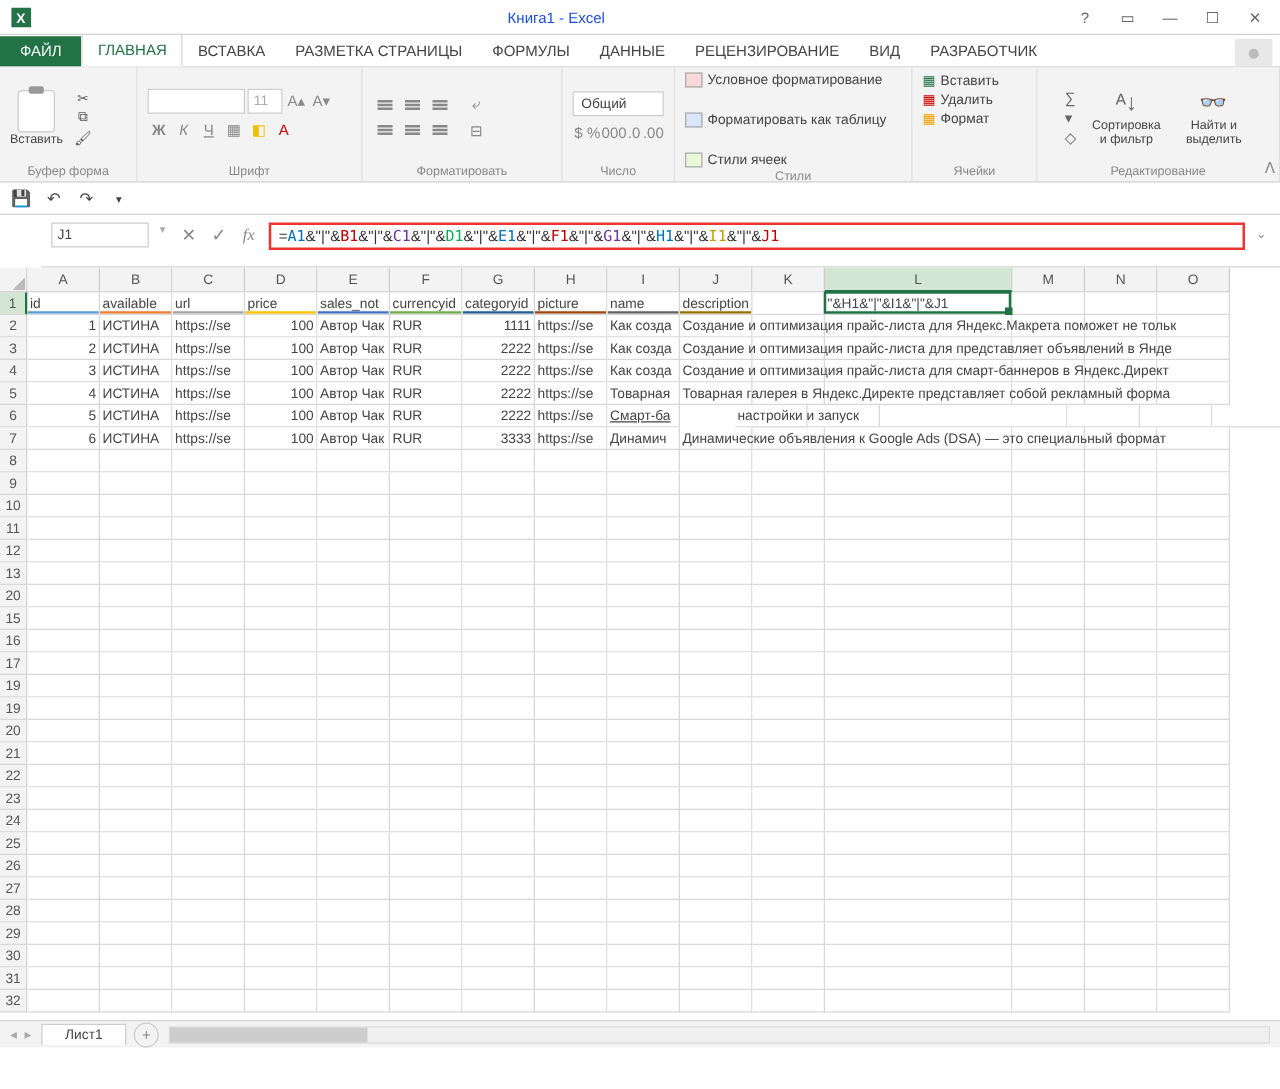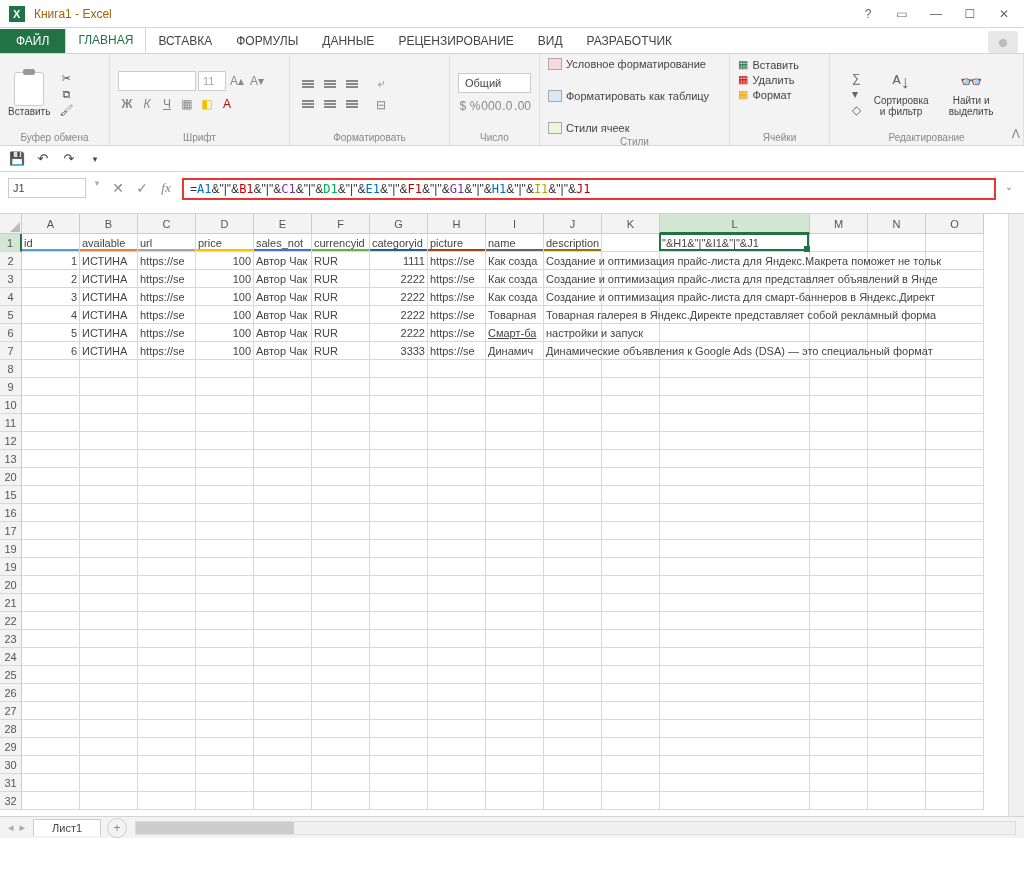--- a/index.html
+++ b/index.html
@@ -1,19 +1,19 @@
 <!DOCTYPE html>
 <html><head>
 <meta charset="utf-8">
 <style>
   * { box-sizing: border-box; margin: 0; padding: 0; font-family: "Segoe UI", Tahoma, sans-serif; }
   body { background: #fff; width: 1024px; height: 871px; overflow: hidden; font-size: 12px; color: #444; }
   .titlebar { height: 28px; background: #fff; display: flex; align-items: center; border-bottom: 1px solid #d4d4d4; }
   .titlebar .logo { width: 34px; display:flex; justify-content:center; }
-  .titlebar .title { flex: 1; text-align: left; color: #a16207; font-size: 12px; }
+  .titlebar .title { flex: 1; text-align: center; color: #1d4ed8; font-size: 12px; }
   .titlebar .wincontrols { display: flex; gap: 10px; padding-right: 8px; }
   .titlebar .wincontrols span { width: 24px; text-align: center; color: #666; cursor: default; }
   .tabs { height: 26px; background: #fff; display: flex; align-items: flex-end; padding-left: 0; border-bottom: 1px solid #d4d4d4; }
   .tab { padding: 5px 12px 5px 12px; font-size: 12px; color: #444; text-transform: uppercase; cursor: pointer; }
   .tab.file { background: #217346; color: #fff; padding: 5px 16px; }
   .tab.active { background: #fff; border: 1px solid #d4d4d4; border-bottom: 1px solid #fff; color: #217346; }
   .account-icon { width: 30px; height: 22px; background: #e8e8e8; margin-left: auto; margin-right: 6px; border-radius:2px; display:flex; align-items:flex-end; justify-content:center; }
   .account-icon .head { width:8px; height:8px; background:#bbb; border-radius:50%; position:relative; top:-6px;}
   .ribbon { height: 92px; background: #f3f3f3; border-bottom: 1px solid #d4d4d4; display: flex; position: relative; }
   .group { border-right: 1px solid #e0e0e0; padding: 4px 8px 2px 8px; display: flex; flex-direction: column; justify-content: space-between; }
@@ -34,21 +34,21 @@
   .align-cell span{display:block;width:12px;height:2px;background:#888;box-shadow:0 3px 0 #888,0 -3px 0 #888;}
   .number-box { border:1px solid #ccc; background:#fff; height:20px; padding:0 6px; min-width:70px; display:flex; align-items:center; font-size:11px;}
   .styles-col{display:flex;flex-direction:column;gap:20px;font-size:11px;color:#444;}
   .styles-row{display:flex;align-items:center;gap:4px;cursor:pointer;}
   .style-swatch{width:14px;height:12px;border:1px solid #aaa;}
   .cells-col{display:flex;flex-direction:column;gap:2px;font-size:11px;}
   .big-btn{display:flex;flex-direction:column;align-items:center;font-size:10px;color:#444;cursor:pointer;gap:2px;}
   .collapse{position:absolute;right:4px;bottom:4px;font-size:12px;color:#888;cursor:pointer;}
   .qat { height:26px; background:#fff; display:flex; align-items:center; gap:8px; padding:0 8px; border-bottom:1px solid #d4d4d4;}
   .qat .qbtn{width:18px;height:18px;display:flex;align-items:center;justify-content:center;color:#444;cursor:pointer;font-size:13px;}
-  .namebox-row{height:42px;display:flex;align-items:flex-start;padding:6px 8px 0 8px;gap:6px;border-bottom:1px solid #d4d4d4;}
+  .namebox-row{height:42px;display:flex;align-items:flex-start;padding:6px 8px 0 8px;gap:6px;border-bottom:1px solid #d4d4d4;margin-left:33px;}
   .namebox{border:1px solid #ccc;width:78px;height:20px;padding:0 4px;display:flex;align-items:center;font-size:11px;background:#fff;}
   .fx-btns{display:flex;gap:4px;align-items:center;}
   .fx-btn{width:20px;height:20px;display:flex;align-items:center;justify-content:center;color:#888;font-size:14px;cursor:pointer;}
   .fx-label{font-style:italic;font-family:'Times New Roman';font-size:13px;color:#888;}
   .formula-bar{flex:1;border:2px solid #e33;background:#fff;height:22px;padding:0 6px;display:flex;align-items:center;font-size:12px;color:#333;overflow:hidden;white-space:nowrap;}
   .formula-expand{width:14px;display:flex;align-items:flex-start;justify-content:center;color:#888;font-size:10px;cursor:pointer;padding-top:3px;}
   .grid-area{height:602px;overflow:hidden;position:relative;display:flex;}
   .corner{width:22px;height:20px;background:#f3f3f3;border-right:1px solid #ccc;border-bottom:1px solid #ccc;display:flex;align-items:flex-end;justify-content:flex-end;}
   .corner-tri{width:0;height:0;border-left:10px solid transparent;border-bottom:10px solid #bbb;margin:0 1px 1px 0;}
   .col-headers{display:flex;height:20px;}
@@ -93,20 +93,21 @@
     <span>—</span>
     <span>☐</span>
     <span>✕</span>
   </div>
 </div>
 
 <div class="tabs">
   <div class="tab file">ФАЙЛ</div>
   <div class="tab active">ГЛАВНАЯ</div>
   <div class="tab">ВСТАВКА</div>
+  <div class="tab">РАЗМЕТКА СТРАНИЦЫ</div>
   <div class="tab">ФОРМУЛЫ</div>
   <div class="tab">ДАННЫЕ</div>
   <div class="tab">РЕЦЕНЗИРОВАНИЕ</div>
   <div class="tab">ВИД</div>
   <div class="tab">РАЗРАБОТЧИК</div>
   <div class="account-icon">
       <div class="head"></div>
     </div>
 </div>
 
@@ -116,21 +117,21 @@
       <div class="paste-btn">
         <div class="paste-icon"></div>
         <span style="font-size:10px">Вставить</span>
       </div>
       <div class="small-icons">
         <div class="small-icon">✂</div>
         <div class="small-icon">⧉</div>
         <div class="small-icon">🖌</div>
       </div>
     </div>
-    <div class="group-label">Буфер обмена</div>
+    <div class="group-label">Буфер форма</div>
   </div>
   <div class="group" style="width:180px">
     <div style="display:flex;flex-direction:column;flex:1;justify-content:center">
       <div class="font-row">
         <div class="font-box"></div>
         <div class="font-box size-box">11</div>
         <div class="btn">A▴</div>
         <div class="btn">A▾</div>
       </div>
       <div class="font-row">
@@ -429,21 +430,21 @@
           <div class="cell-row">
             <div class="cell num" style="width: 58px;">5</div>
             <div class="cell" style="width: 58px;">ИСТИНА</div>
             <div class="cell" style="width: 58px;">https://se</div>
             <div class="cell num" style="width: 58px;">100</div>
             <div class="cell" style="width: 58px;">Автор Чак</div>
             <div class="cell" style="width: 58px;">RUR</div>
             <div class="cell num" style="width: 58px;">2222</div>
             <div class="cell" style="width: 58px;">https://se</div>
             <div class="cell" style="width: 58px; text-decoration: underline;">Смарт-ба</div>
-            <div class="cell overflow" style="width: 58px; position: relative; z-index: 1;">настройки и запуск</div>
+            <div class="cell overflow" style="width: 58px; position: relative; z-index: 1; margin-left: 44px;">настройки и запуск</div>
             <div class="cell" style="width: 58px;"></div>
             <div class="cell" style="width: 150px;"></div>
             <div class="cell" style="width: 58px;"></div>
             <div class="cell" style="width: 58px;"></div>
             <div class="cell" style="width: 58px;"></div>
           </div>
           <div class="cell-row">
             <div class="cell num" style="width: 58px;">6</div>
             <div class="cell" style="width: 58px;">ИСТИНА</div>
             <div class="cell" style="width: 58px;">https://se</div>

